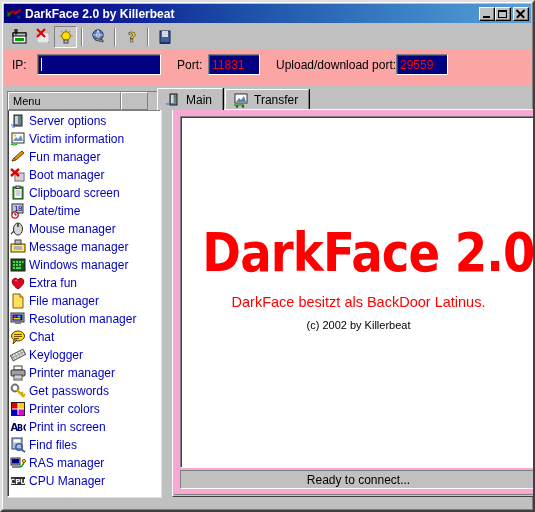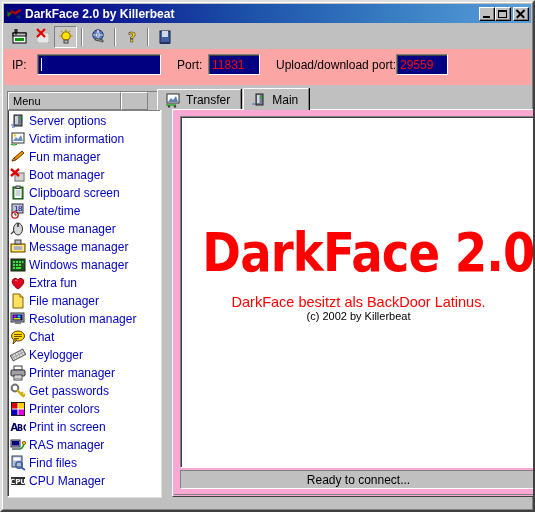--- a/index.html
+++ b/index.html
@@ -319,20 +319,21 @@
   }
   .brand-sub {
     color: #ff0000;
     font-size: 14.5px;
     margin-top: 13px;
     white-space: nowrap;
   }
   .brand-copy {
     color: #000000;
     font-size: 11px;
+    margin-top: 9px;
     white-space: nowrap;
   }
   .statusbar {
     position: absolute;
     left: 6px;
     bottom: 5px;
     width: 357px; height: 19px;
     background: #c0c0c0;
     border-left: 1px solid #808080;
     border-top: 1px solid #808080;
@@ -635,69 +636,69 @@
       <div class="menu-item">
         <svg class="mi-icon" viewBox="0 0 16 16">
           <text x="0.5" y="12" font-family="DejaVu Sans, sans-serif" font-size="10" font-weight="bold" fill="#000060">A</text>
           <text x="7" y="12" font-family="DejaVu Sans, sans-serif" font-size="8" font-weight="bold" fill="#000060">BC</text>
         </svg>
         <span class="mi-label">Print in screen</span>
       </div>
 
       <div class="menu-item">
         <svg class="mi-icon" viewBox="0 0 16 16">
+          <rect x="2" y="1" width="10" height="11" fill="#b0c0d8" stroke="#304060"></rect>
+          <rect x="3.5" y="2.5" width="7" height="3" fill="#ffffff"></rect>
+          <circle cx="9" cy="10" r="3.2" fill="none" stroke="#4060a0" stroke-width="1.6"></circle>
+          <path d="M11.2 12.2 L15 15" stroke="#4060a0" stroke-width="2"></path>
+        </svg>
+        <span class="mi-label">Find files</span>
+      </div>
+
+      <div class="menu-item">
+        <svg class="mi-icon" viewBox="0 0 16 16">
           <rect x="1" y="3" width="9" height="7" fill="#b0b8c8" stroke="#303040"></rect>
           <rect x="2" y="4" width="7" height="4.5" fill="#000080"></rect>
           <rect x="2" y="11" width="8" height="2" fill="#808890"></rect>
           <path d="M10 12 q3 -1 4 -5" stroke="#00a000" stroke-width="1.4" fill="none"></path>
           <circle cx="14" cy="6" r="1.6" fill="#ffd000" stroke="#806000"></circle>
         </svg>
         <span class="mi-label">RAS manager</span>
       </div>
 
       <div class="menu-item">
         <svg class="mi-icon" viewBox="0 0 16 16">
-          <rect x="2" y="1" width="10" height="11" fill="#b0c0d8" stroke="#304060"></rect>
-          <rect x="3.5" y="2.5" width="7" height="3" fill="#ffffff"></rect>
-          <circle cx="9" cy="10" r="3.2" fill="none" stroke="#4060a0" stroke-width="1.6"></circle>
-          <path d="M11.2 12.2 L15 15" stroke="#4060a0" stroke-width="2"></path>
-        </svg>
-        <span class="mi-label">Find files</span>
-      </div>
-
-      <div class="menu-item">
-        <svg class="mi-icon" viewBox="0 0 16 16">
           <rect x="1" y="4" width="14" height="8" fill="#303030"></rect>
           <text x="8" y="11" font-family="DejaVu Sans, sans-serif" font-size="7" font-weight="bold" fill="#ffffff" text-anchor="middle">CPU</text>
         </svg>
         <span class="mi-label">CPU Manager</span>
       </div>
 
     </div>
   </div>
 
   <div class="tabstrip">
+    <div class="tab active">
+      <svg class="tab-icon" viewBox="0 0 16 16">
+        <rect x="5" y="2" width="7" height="11" fill="#708090" stroke="#202020"></rect>
+        <rect x="6" y="3" width="2.5" height="8" fill="#d8d8e0"></rect>
+        <circle cx="10.5" cy="5" r="0.9" fill="#00c000"></circle>
+        <path d="M1 12 h4" stroke="#4060c0" stroke-width="1"></path>
+      </svg>
+      <span class="tab-label">Main</span>
+    </div>
     <div class="tab">
       <svg class="tab-icon" viewBox="0 0 16 16">
         <rect x="2" y="2" width="12" height="9" fill="#ffffff" stroke="#303030"></rect>
         <path d="M3 10 L6 6 L8 8 L11 4 L13 10 Z" fill="#6080b8"></path>
         <path d="M1 13 h10" stroke="#00a000" stroke-width="1.2"></path>
         <circle cx="4" cy="14.5" r="1.2" fill="#404040"></circle>
         <circle cx="10" cy="14.5" r="1.2" fill="#404040"></circle>
       </svg>
       <span class="tab-label">Transfer</span>
-    </div>
-    <div class="tab active">
-      <svg class="tab-icon" viewBox="0 0 16 16">
-        <rect x="5" y="2" width="7" height="11" fill="#708090" stroke="#202020"></rect>
-        <rect x="6" y="3" width="2.5" height="8" fill="#d8d8e0"></rect>
-        <circle cx="10.5" cy="5" r="0.9" fill="#00c000"></circle>
-        <path d="M1 12 h4" stroke="#4060c0" stroke-width="1"></path>
-      </svg>
-      <span class="tab-label">Main</span>
     </div>
   </div>
 
   <div class="mainpanel">
     <div class="mp-inner">
       <div class="whitearea">
         <div class="brand-wrap">
           <div class="brand-title">DarkFace 2.0</div>
           <div class="brand-sub">DarkFace besitzt als BackDoor Latinus.</div>
           <div class="brand-copy">(c) 2002 by Killerbeat</div>

